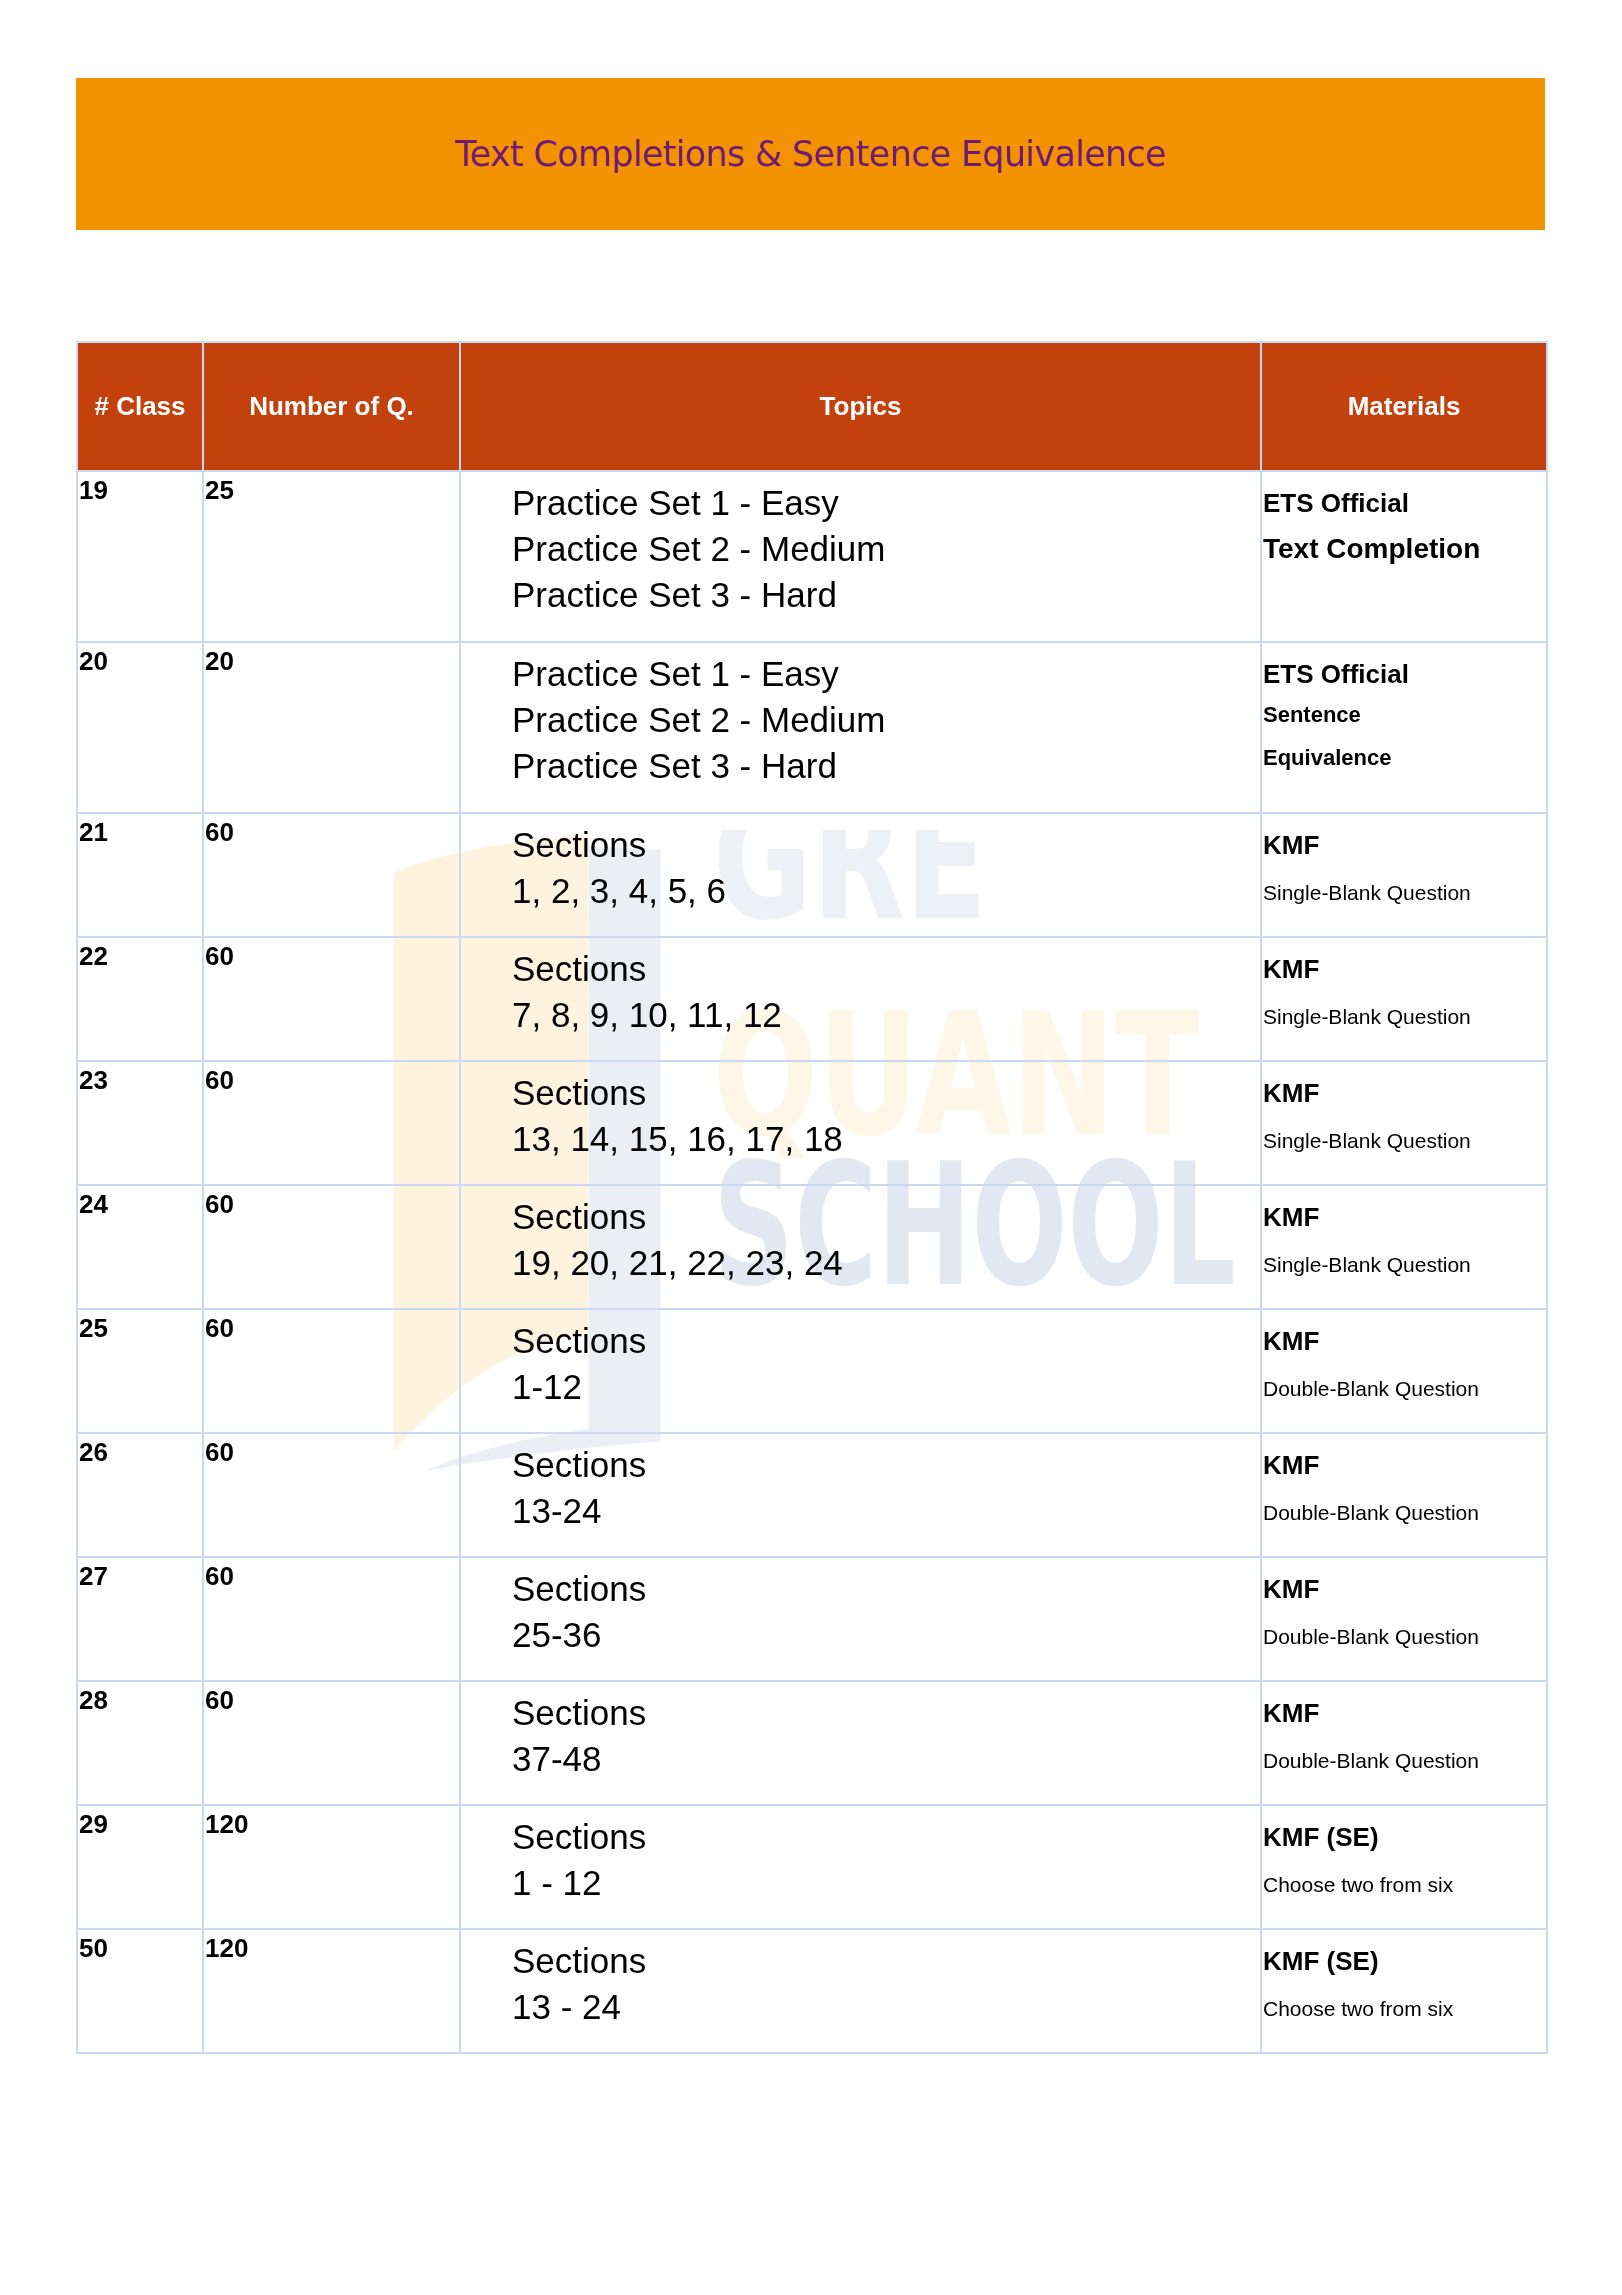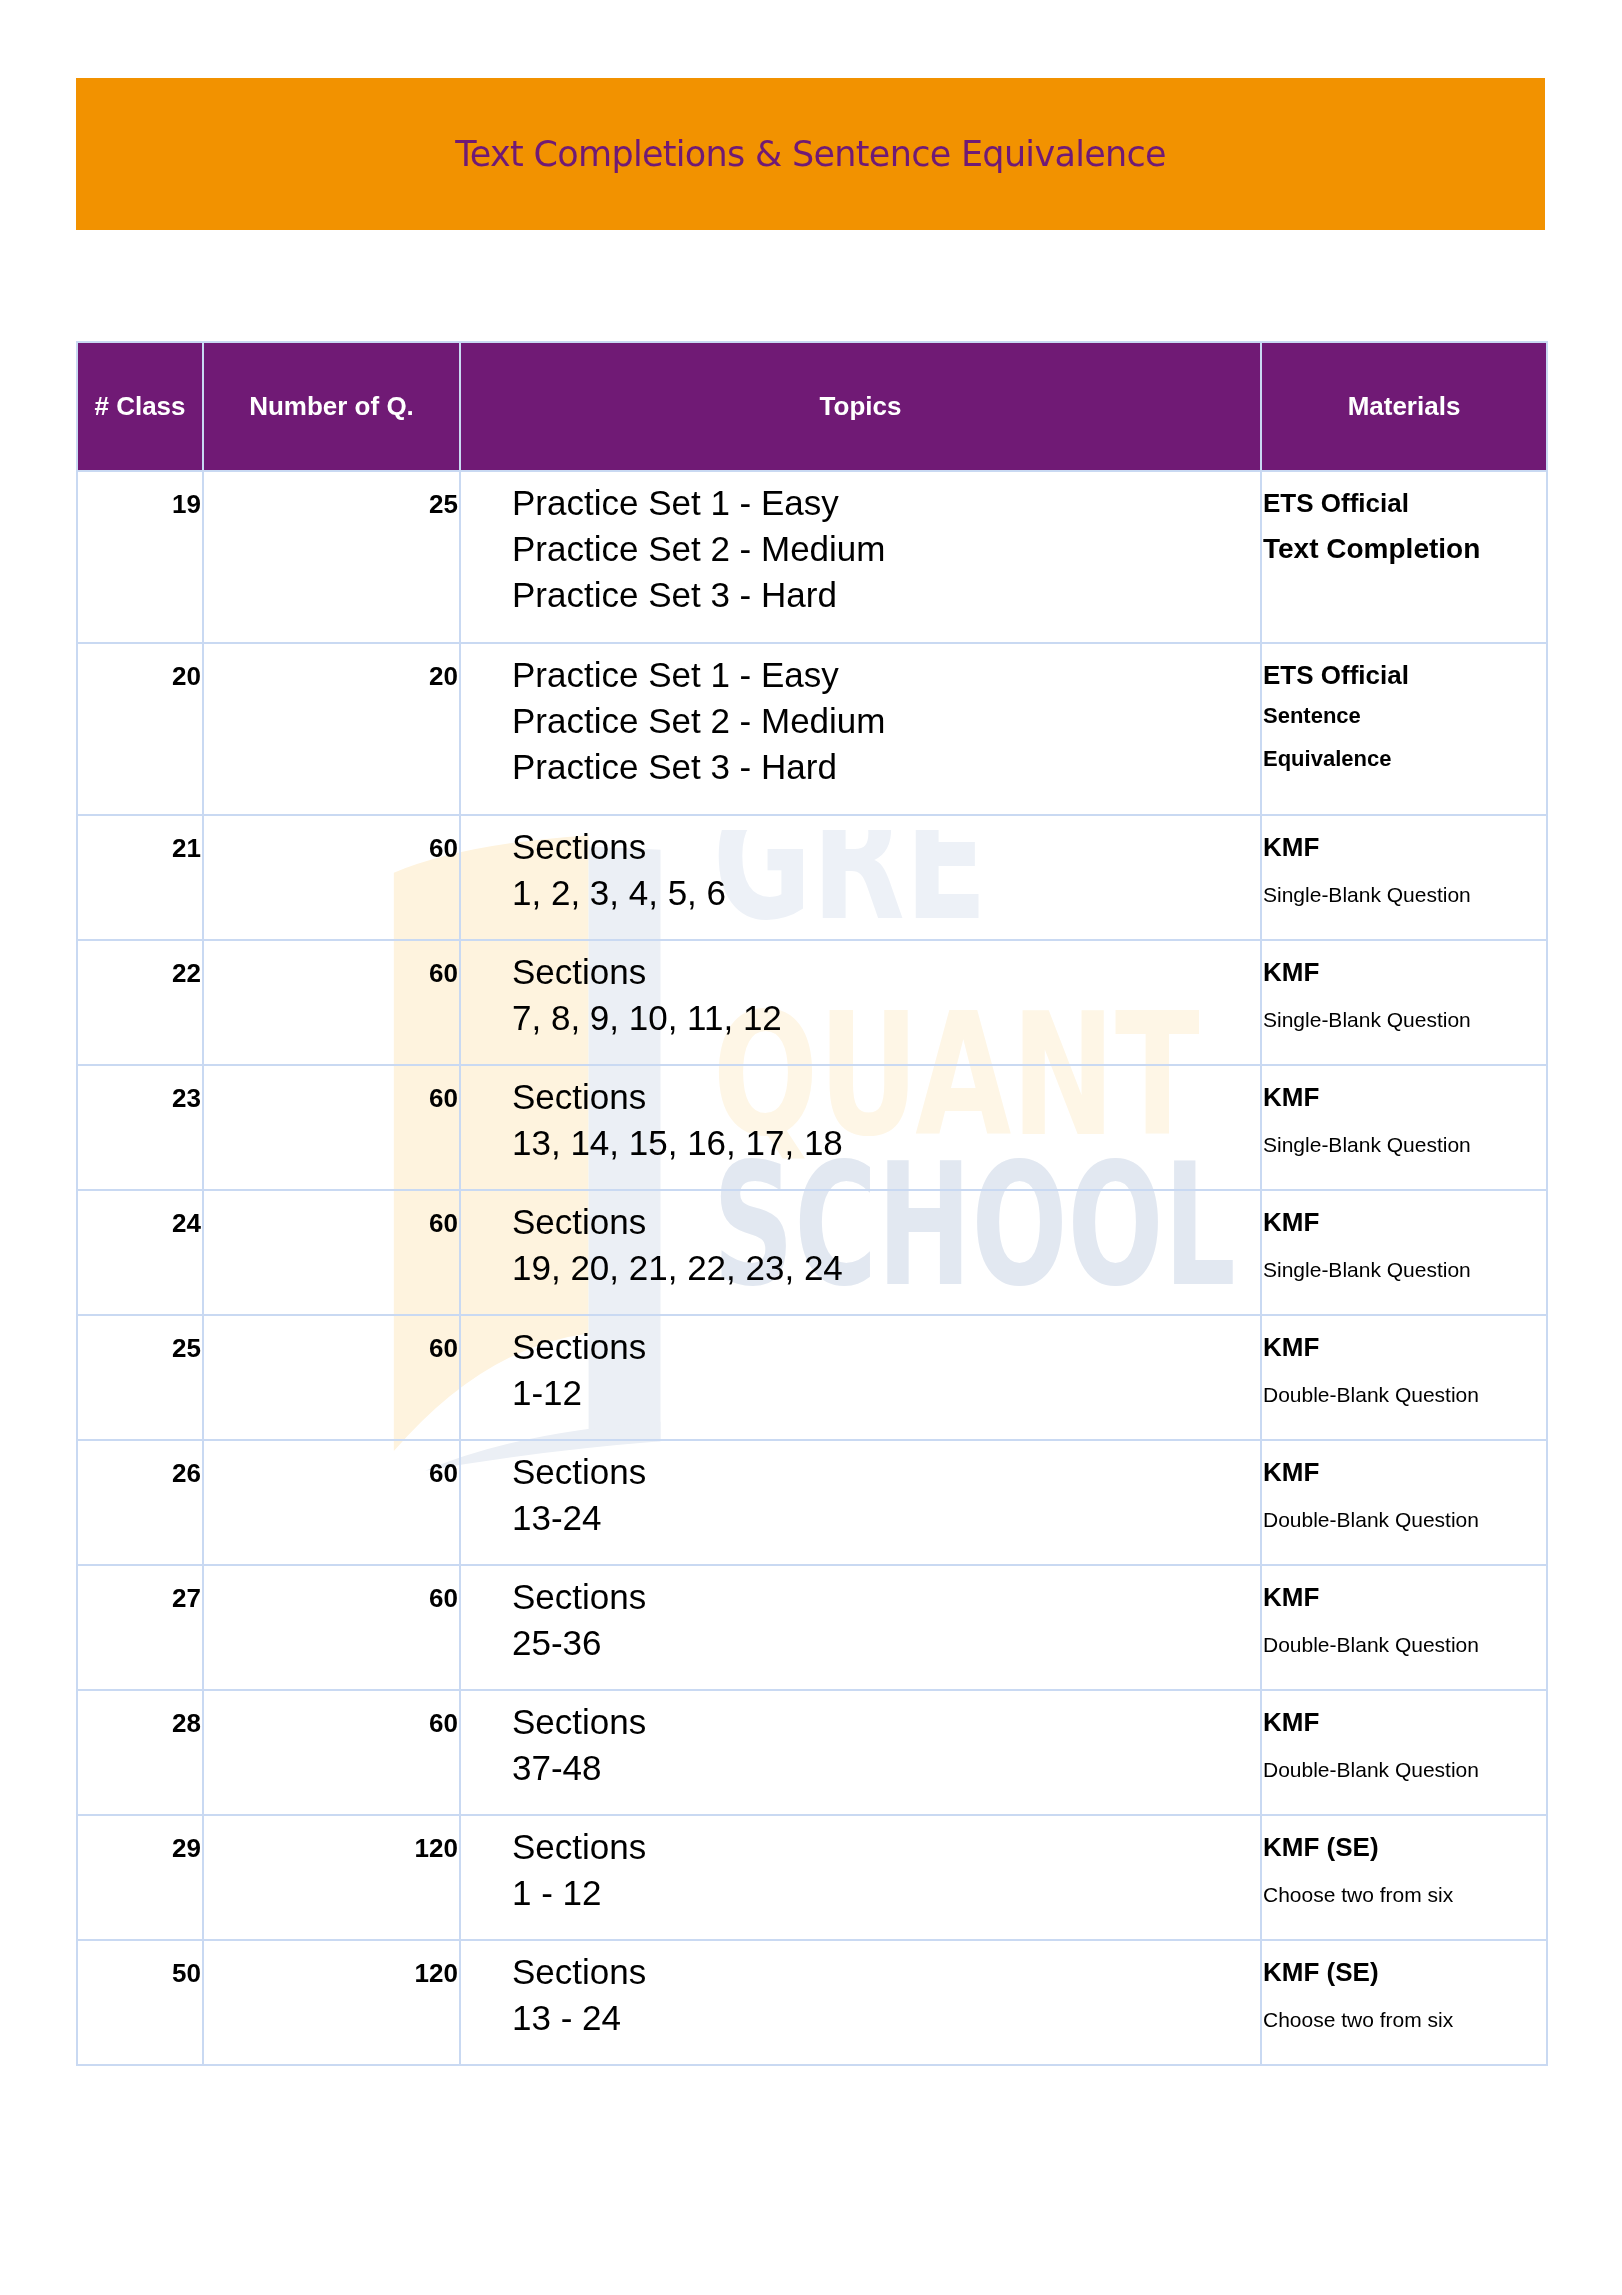--- a/index.html
+++ b/index.html
@@ -9,26 +9,26 @@
                background: #F29200; display: flex; align-items: center; justify-content: center; }
   .title-bar span { color: #701a75; font-family: "DejaVu Sans", sans-serif; font-size: 35px;
                     letter-spacing: -0.7px; font-weight: normal; }
 
   .watermark { position: absolute; left: 386px; top: 830px; width: 915px; height: 654px;
                pointer-events: none; z-index: 0; }
 
   table.schedule { position: absolute; left: 76px; top: 341px; width: 1470px;
                    border-collapse: collapse; z-index: 1; table-layout: fixed; }
   table.schedule td, table.schedule th { border: 2.6px solid #C9D9F2; vertical-align: top; }
-  table.schedule thead th { background: #701a75; color: #fff; font-weight: bold; font-size: 26px;
+  table.schedule thead th { background: #c2410c; color: #fff; font-weight: bold; font-size: 26px;
                             height: 127px; vertical-align: middle; text-align: center; padding: 0;
                             border-color: #C9D9F2; }
   .c-class { width: 126px; } .c-num { width: 257px; } .c-topic { width: 801px; } .c-mat { width: 286px; }
 
-  td.num { text-align: right; font-weight: bold; font-size: 26px; padding-top: 17px; }
+  td.num { text-align: left; font-weight: bold; font-size: 26px; padding-top: 3px; }
   td.topic { padding: 17px 0 0 51px; font-size: 35px; }
   td.topic .line { display: block; line-height: 46px; }
   td.topic .line:first-child { margin-top: -9.2px; }
   td.mat { text-align: left; padding-top: 16px; }
   td.mat .mtitle { display: block; font-weight: bold; font-size: 26px; line-height: 31px; }
   td.mat .msub { display: block; font-size: 21px; line-height: 31px; margin-top: 16px; }
   td.mat .mtitle2 { display: block; font-weight: bold; font-size: 28px; line-height: 31px; margin-top: 14.4px; }
   td.mat .mbold-small { display: block; font-weight: bold; font-size: 22px; line-height: 43px; }
 
   tr.tall td { height: 152px; }

